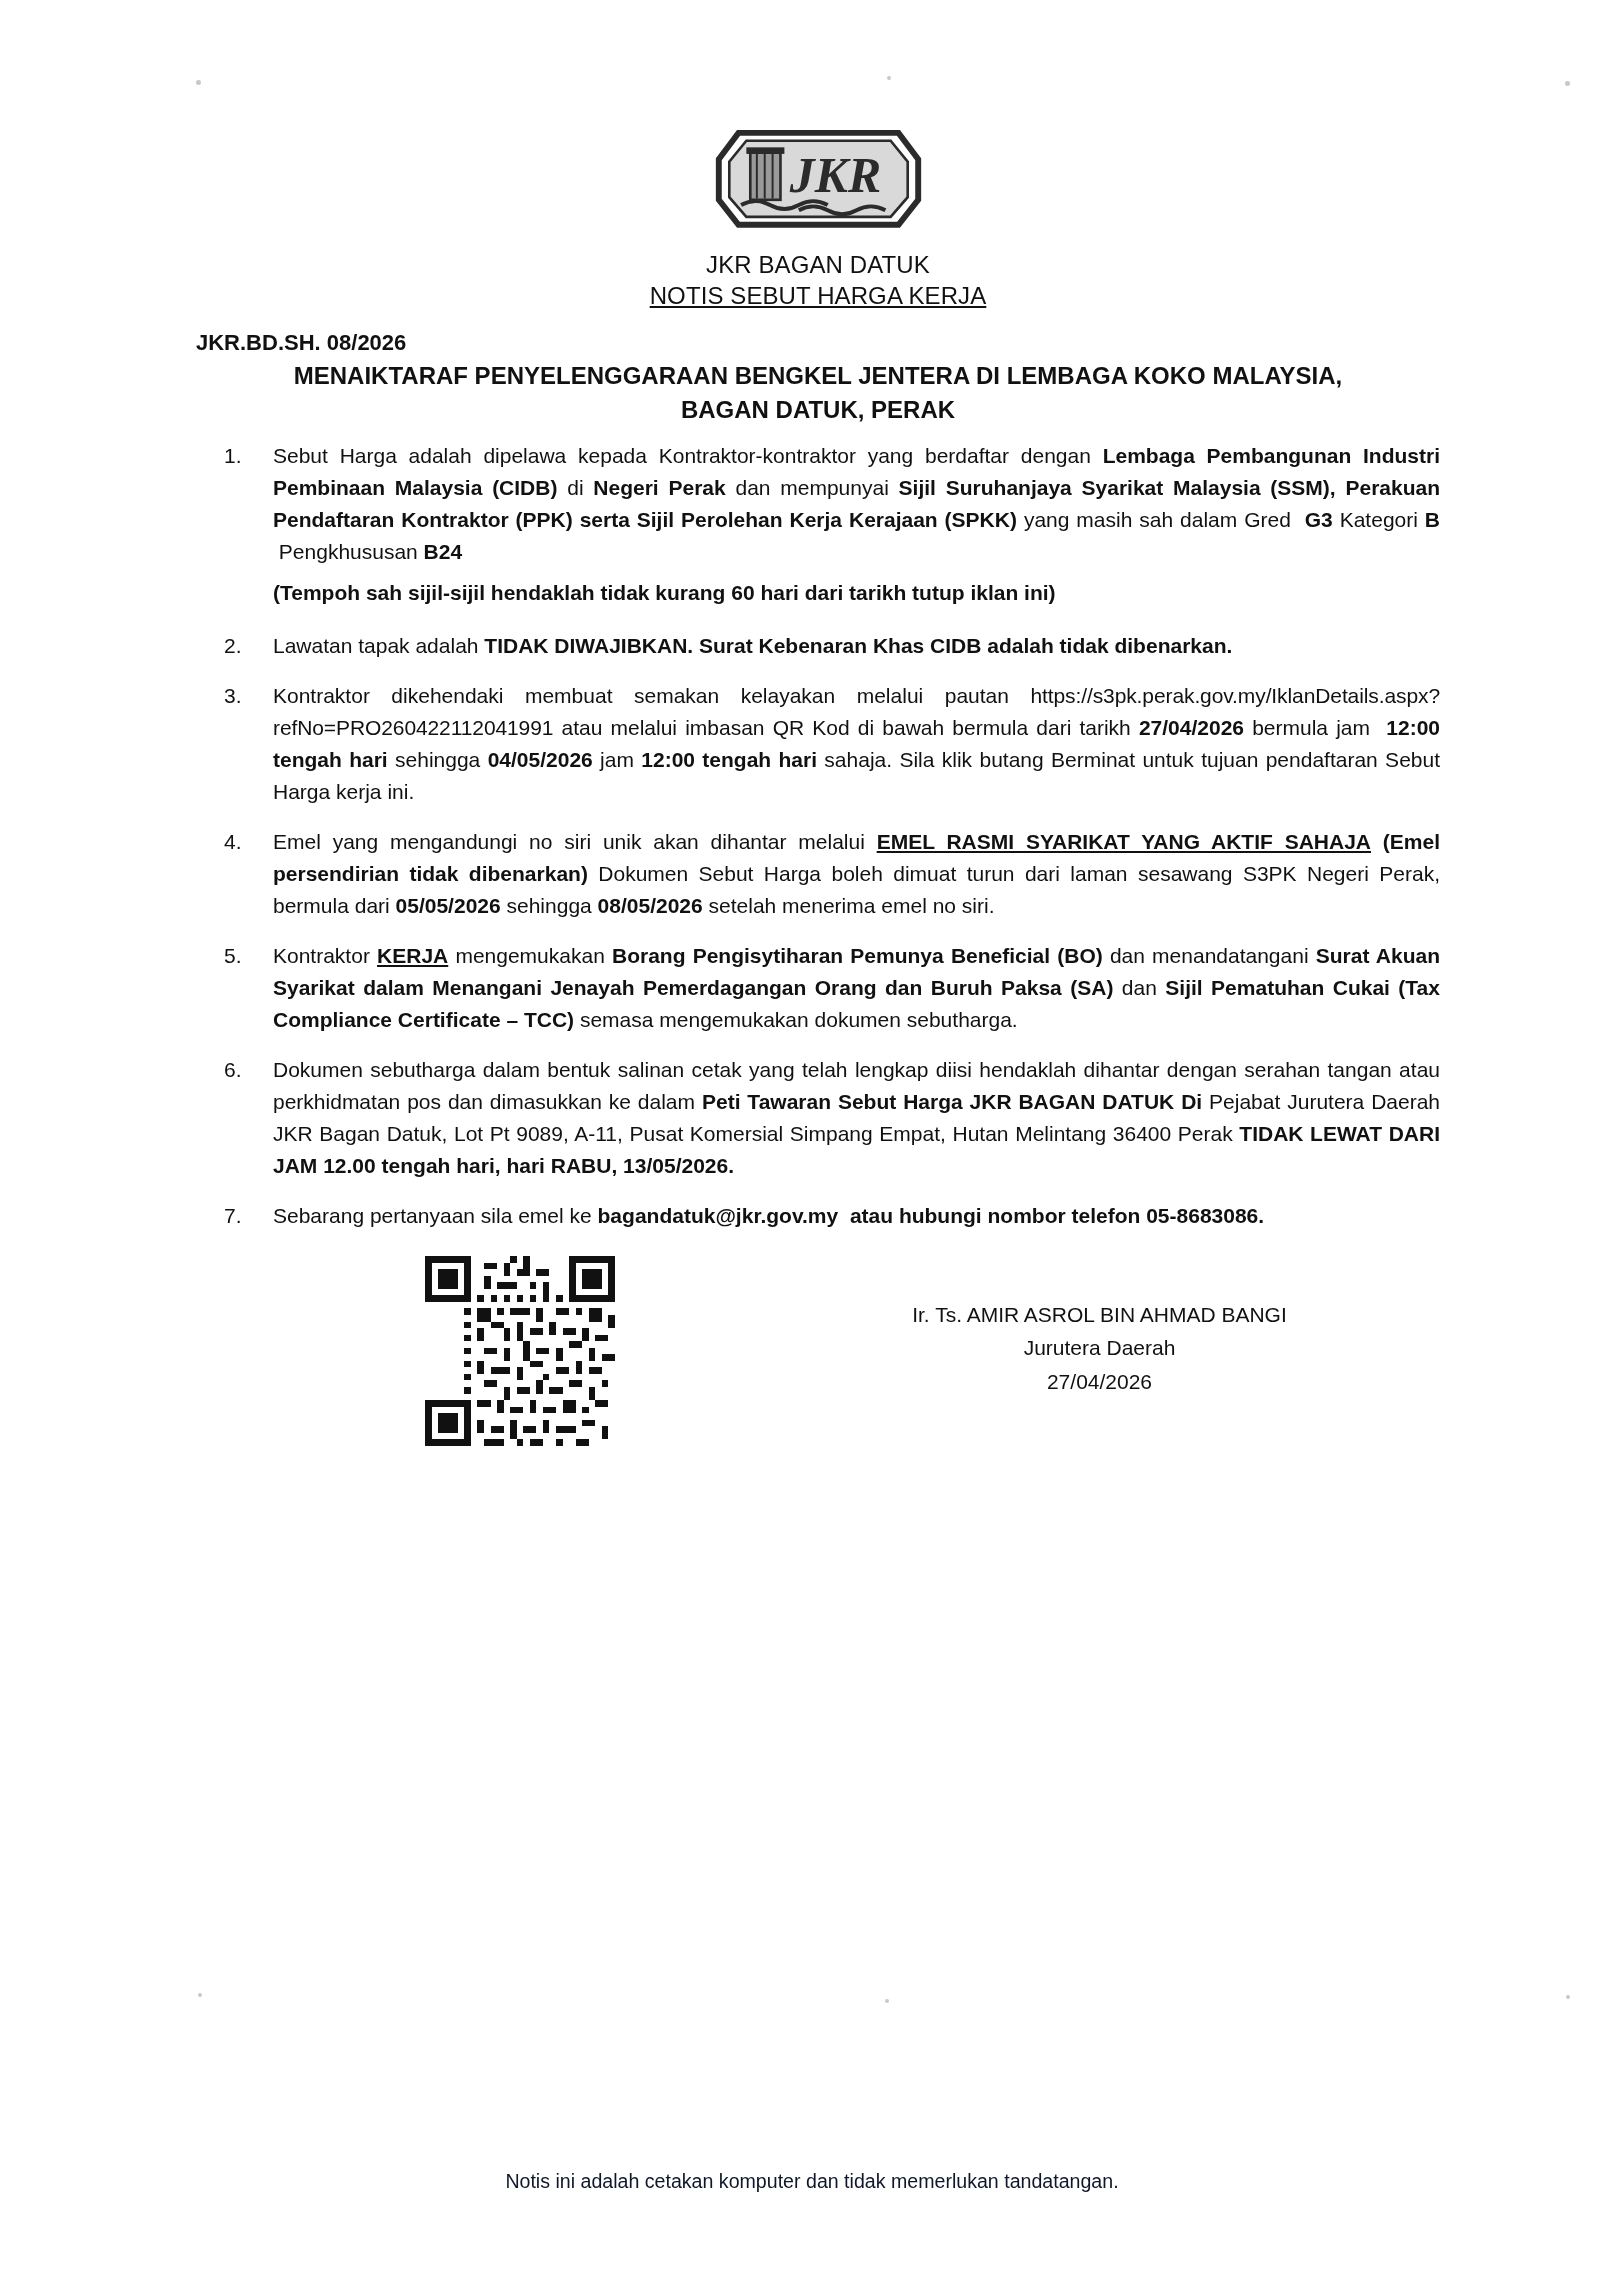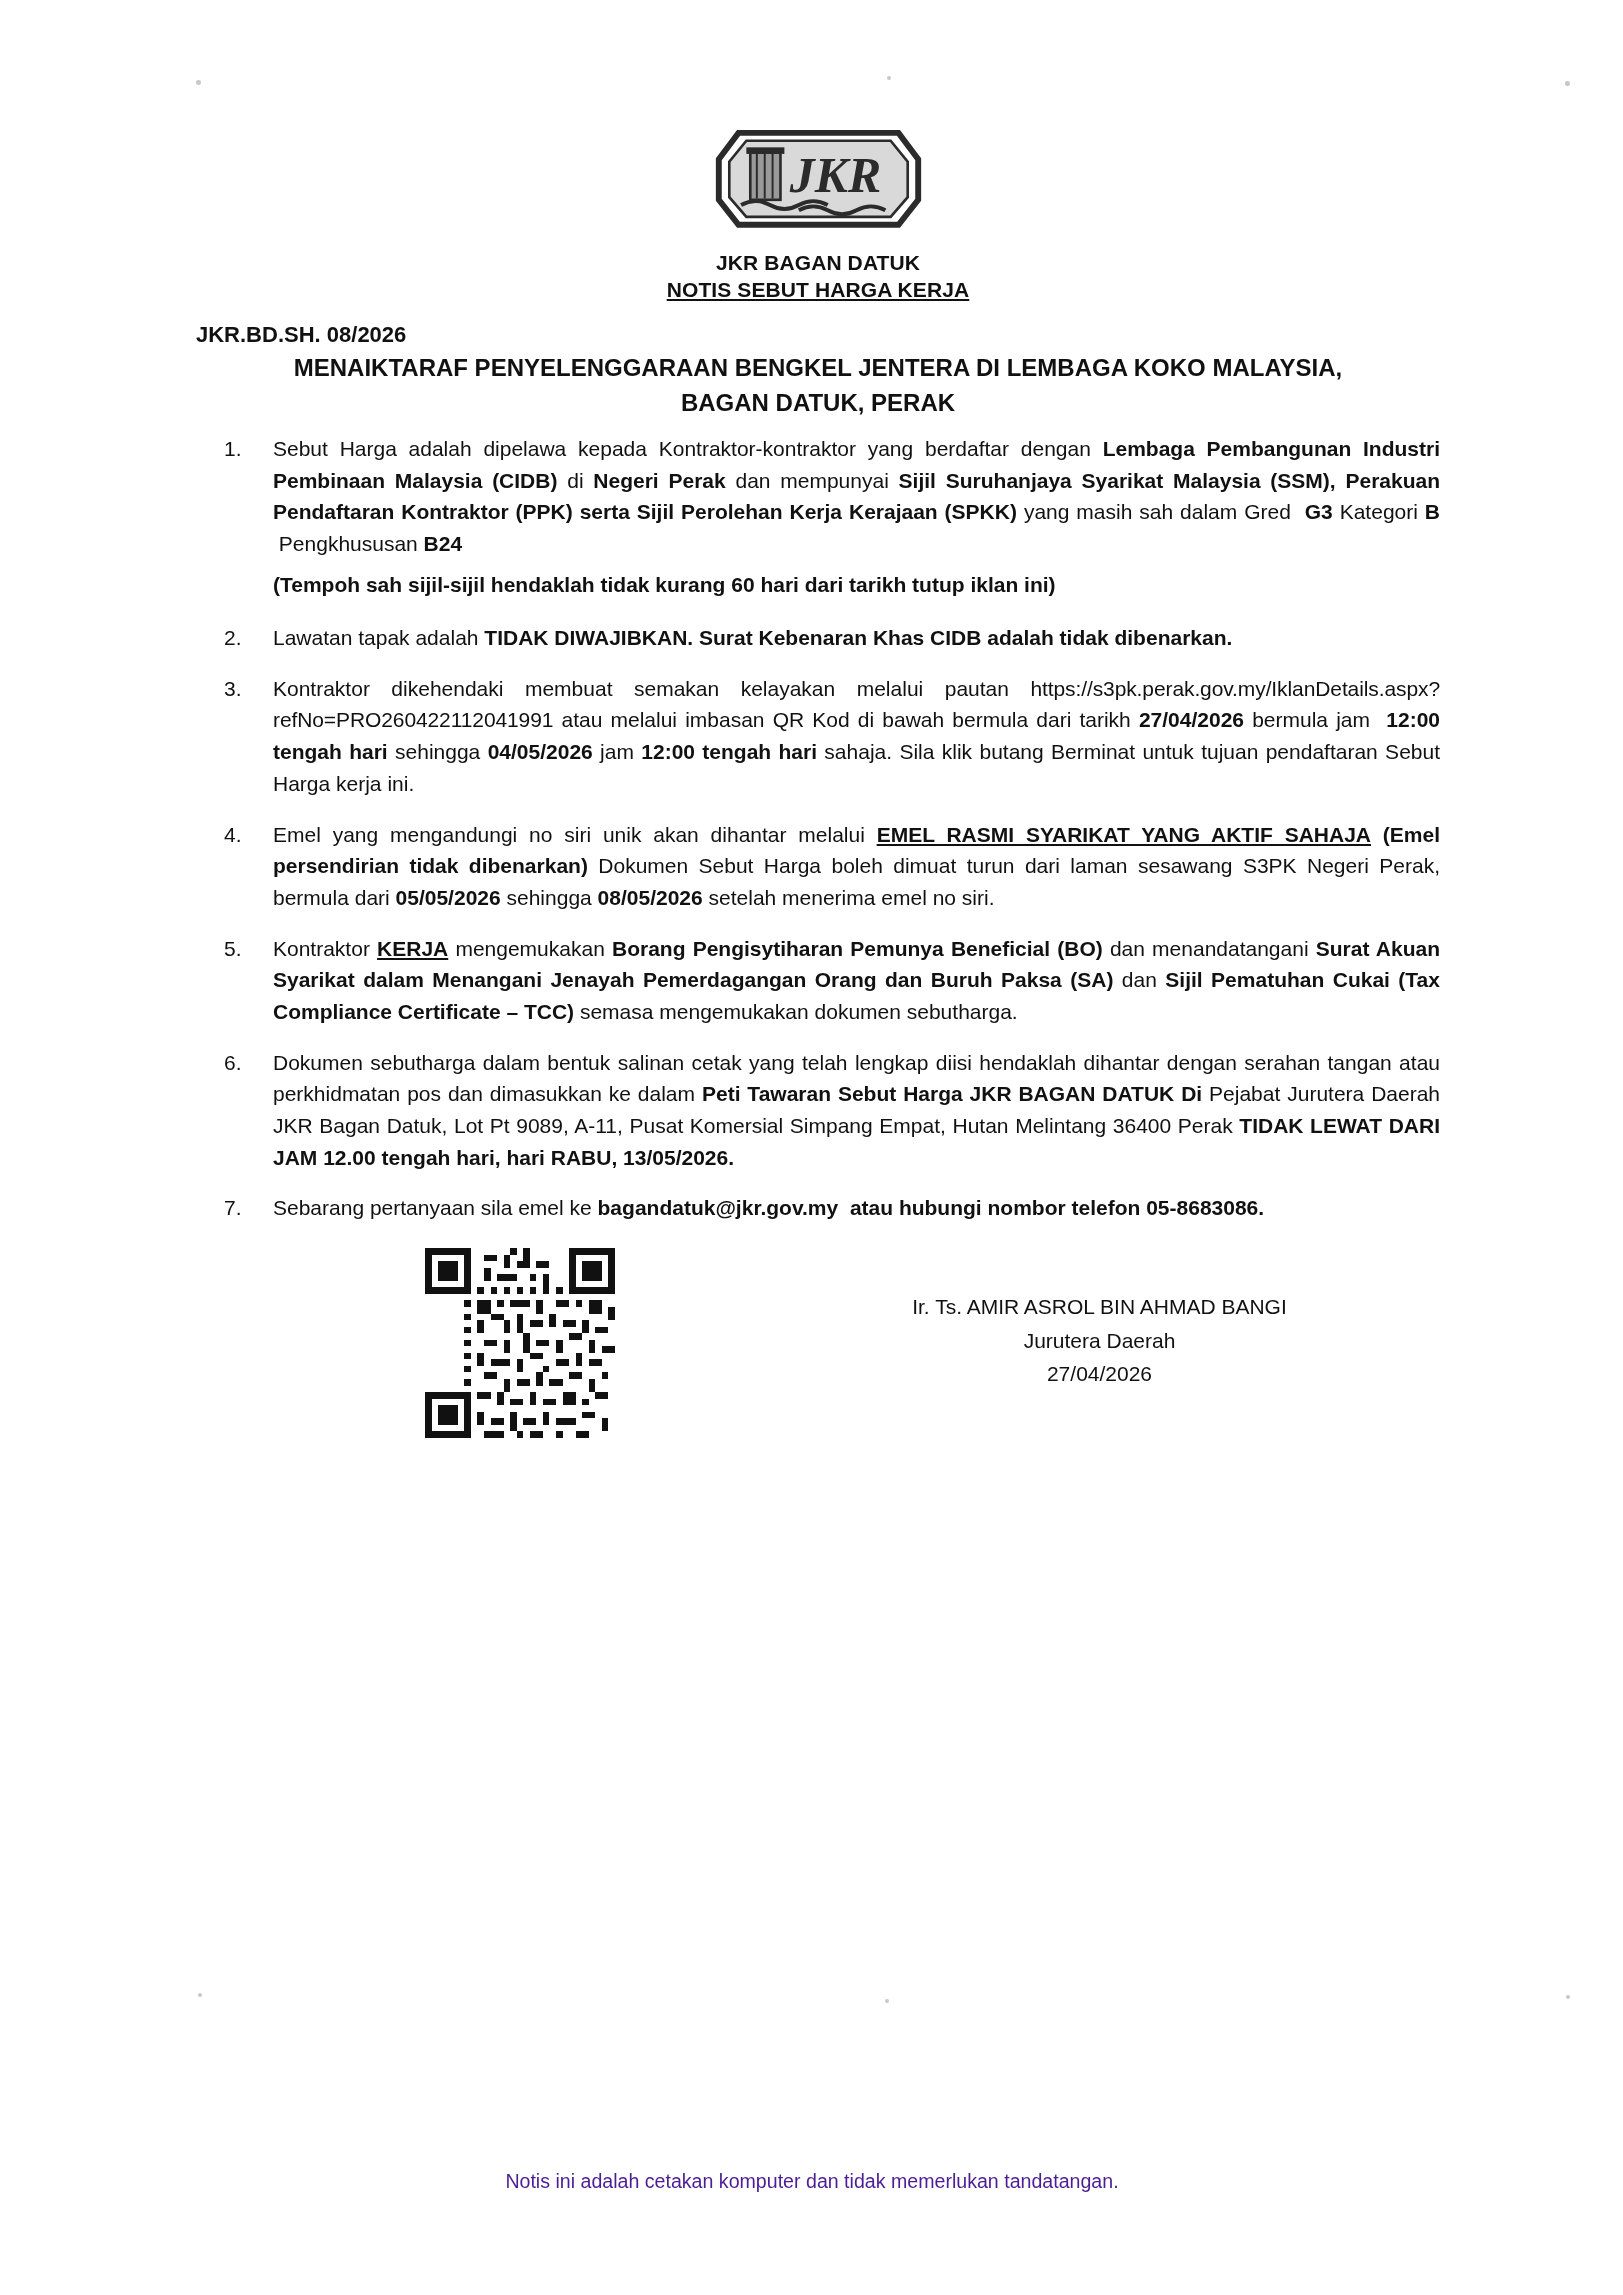--- a/index.html
+++ b/index.html
@@ -38,22 +38,22 @@
   }
   .jkr-logo {
     width: 223px;
     height: 115px;
     position: relative;
   }
 
   
   .hdr {
     text-align: center;
-    font-weight: bold;
-    font-size: 21px;
+    font-weight: normal;
+    font-size: 24px;
     line-height: 1.28;
     letter-spacing: 0.1px;
   }
   .hdr.underline {
     text-decoration: underline;
   }
   .hdr-block2 {
     margin-top: 17px;
     text-align: left;
     font-weight: bold;
@@ -127,21 +127,21 @@
     line-height: 1.6;
   }
 
   .footer-note {
     position: absolute;
     left: 0;
     top: 2154px;
     width: 1624px;
     text-align: center;
     font-size: 19.6px;
-    color: #4c1d95;
+    color: #0f172a;
   }
 
   
   .speck {
     position: absolute;
     background: #9a9a9a;
     border-radius: 50%;
     opacity: .55;
   }
 </style>

